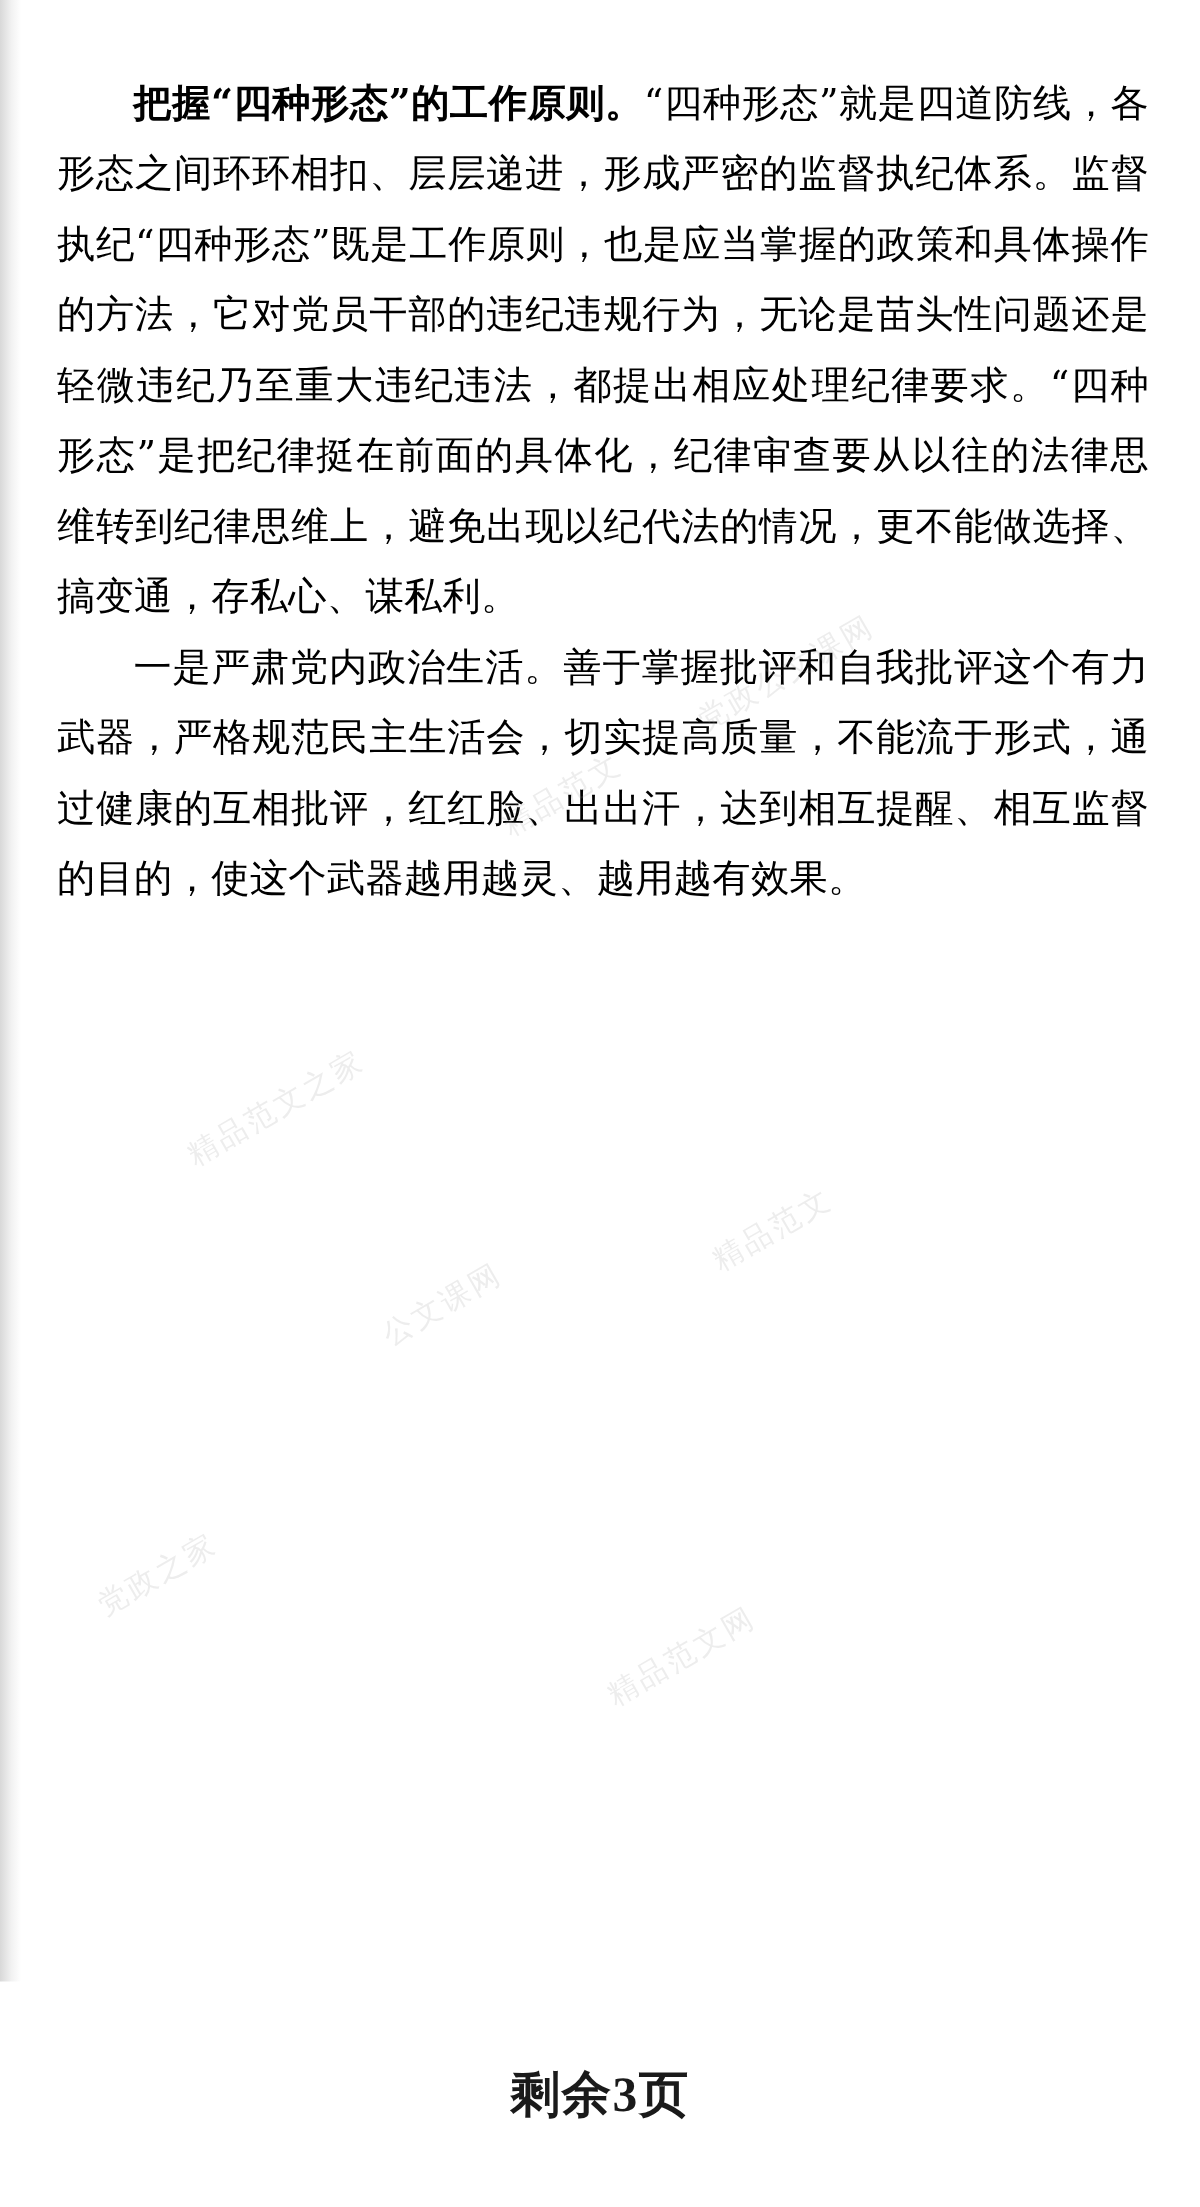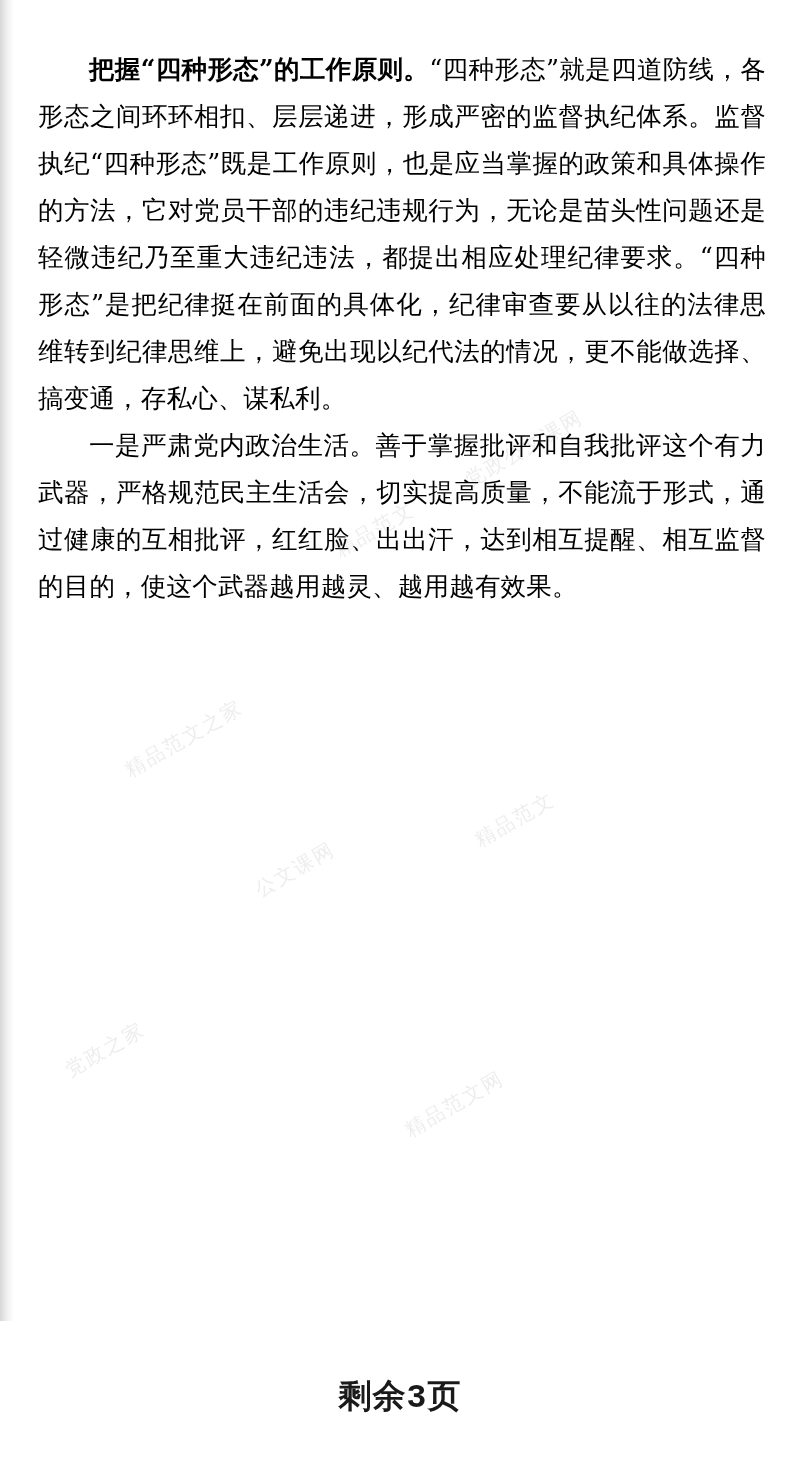--- a/index.html
+++ b/index.html
@@ -85,21 +85,21 @@
     background: #ffffff;
     display: flex;
     align-items: center;
     justify-content: center;
     gap: 26px;
   }
   .footer-text {
     font-size: 33px;
     font-weight: bold;
     color: #1a1a1a;
-    font-family: Liberation Mono, monospace;
+    font-family: Liberation Serif, serif;
     letter-spacing: 1px;
   }
 </style>
 </head>
 <body>
 
 <div class="page-edge"></div>
 
 <div class="doc">
 

